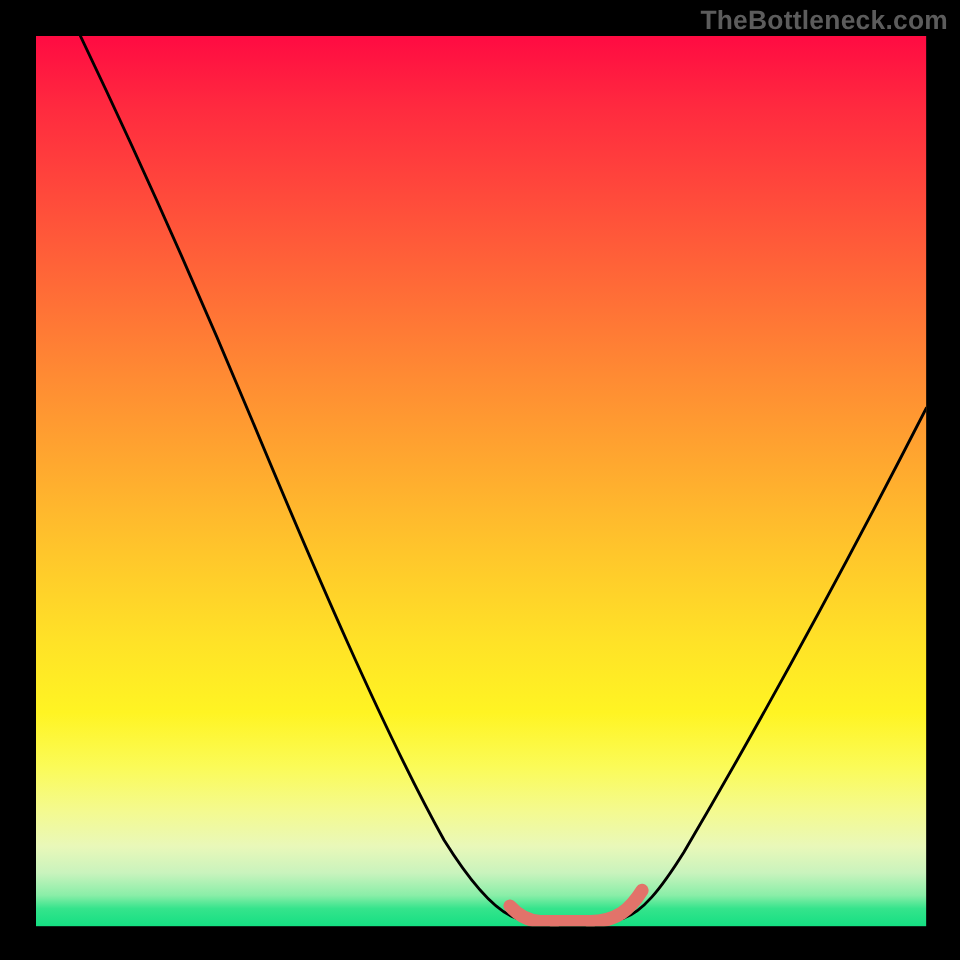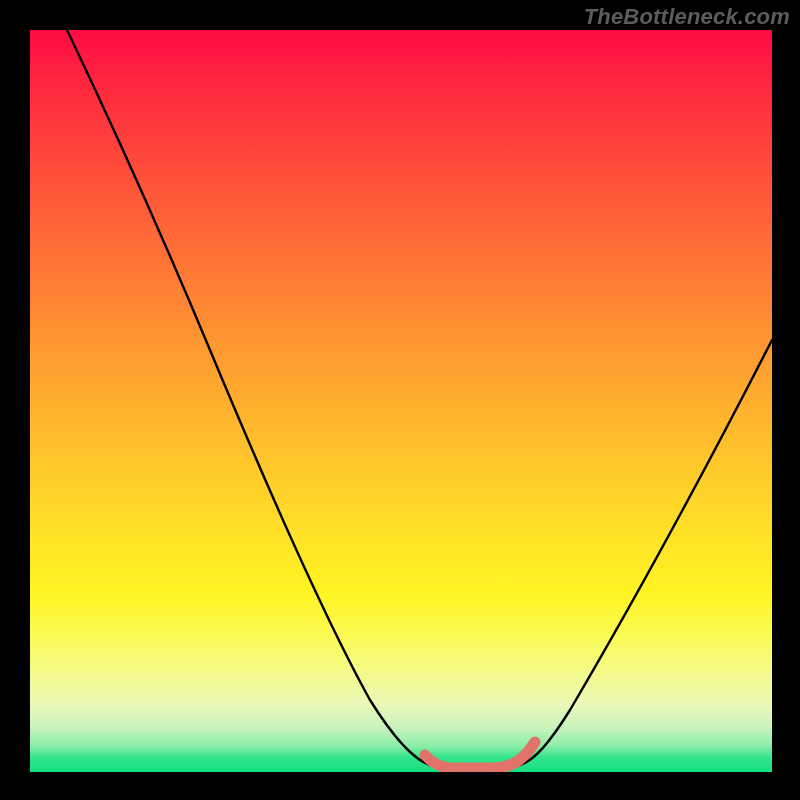--- a/index.html
+++ b/index.html
@@ -19,21 +19,20 @@
   }
   .watermark {
     position: absolute;
     top: 4px;
     right: 10px;
     color: #5c5c5c;
     font-size: 22px;
     font-weight: 600;
     letter-spacing: 0.2px;
     z-index: 10;
-    font-style: italic;
   }
   .plot-area {
     position: absolute;
     left: 30px;
     top: 30px;
     width: 742px;
     height: 742px;
     overflow: hidden;
   }
   .gradient-bg {

